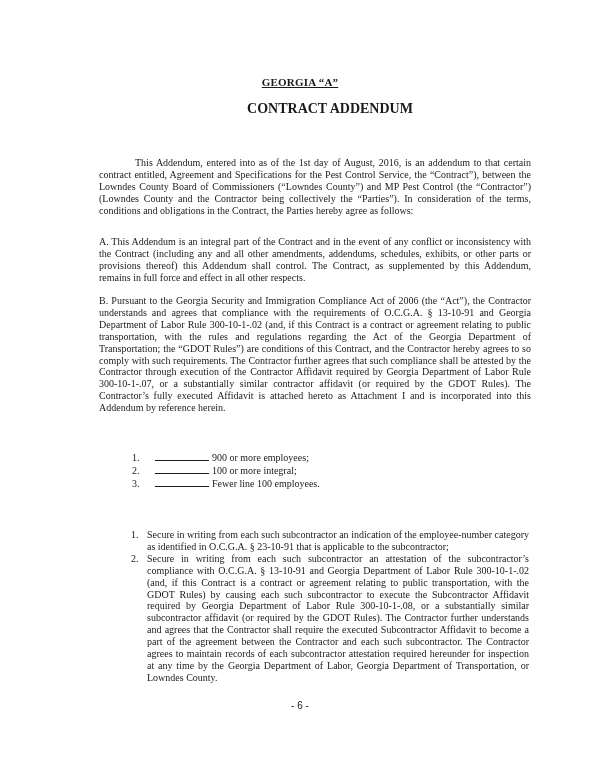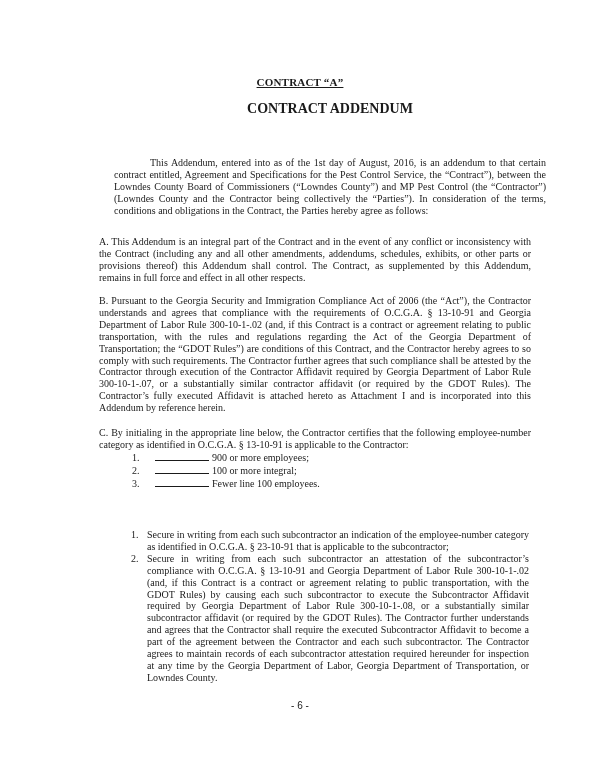--- a/index.html
+++ b/index.html
@@ -5,51 +5,50 @@
   html, body { margin: 0; padding: 0; background: #ffffff; }
   body { width: 600px; height: 777px; position: relative; overflow: hidden;
          font-family: "Liberation Serif", serif; color: #1a1a1a; }
   .page { position: absolute; left: 0; top: 0; width: 600px; height: 777px; }
   .exhibit { position: absolute; top: 76px; left: 0; width: 600px; text-align: center;
              font-weight: bold; font-size: 11px; text-decoration: underline; letter-spacing: 0.2px; }
   .subtitle { position: absolute; top: 103px; left: 0; width: 600px; text-align: center;
               font-weight: bold; font-size: 14px; line-height: 12px; padding-left: 30px; }
   .para { position: absolute; left: 99px; width: 432px; font-size: 10px; line-height: 11.9px;
           text-align: justify; }
-  .para.indent-first { text-indent: 36px; margin-left: 15px; }
+  .para.indent-first { text-indent: 36px; }
   .list-c { position: absolute; left: 132px; width: 320px; font-size: 10px; line-height: 11.9px; }
   .list-c .row { display: flex; align-items: baseline; }
   .list-c .num { width: 23px; }
   .list-c .blank { display: inline-block; width: 54px; border-bottom: 1px solid #1a1a1a;
                    margin-right: 3px; height: 9px; }
   .list-d { position: absolute; left: 131px; width: 398px; font-size: 10px; line-height: 11.9px; }
   .list-d .item { display: flex; }
   .list-d .num { width: 16px; flex: 0 0 16px; }
   .list-d .txt { flex: 1; text-align: justify; }
   .footer { position: absolute; top: 700px; left: 0; width: 600px; text-align: center;
             font-family: "Liberation Sans", sans-serif; font-size: 10px; }
 </style>
 </head>
 <body>
 
 <div class="page">
 
-  <div class="exhibit">CONTRACT “A”</div>
+  <div class="exhibit">GEORGIA “A”</div>
 
   <div class="subtitle">
     <div>CONTRACT ADDENDUM</div>
   </div>
 
   <div class="para indent-first" style="top:157px;">This Addendum, entered into as of the 1st day of August, 2016, is an addendum to that certain contract entitled, Agreement and Specifications for the Pest Control Service, the “Contract”), between the Lowndes County Board of Commissioners (“Lowndes County”) and MP Pest Control (the “Contractor”) (Lowndes County and the Contractor being collectively the “Parties”).  In consideration of the terms, conditions and obligations in the Contract, the Parties hereby agree as follows:</div>
 
   <div class="para" style="top:236px;">A.  This Addendum is an integral part of the Contract and in the event of any conflict or inconsistency with the Contract (including any and all other amendments, addendums, schedules, exhibits, or other parts or provisions thereof) this Addendum shall control.  The Contract, as supplemented by this Addendum, remains in full force and effect in all other respects.</div>
 
   <div class="para" style="top:295px;">B.  Pursuant to the Georgia Security and Immigration Compliance Act of 2006 (the “Act”), the Contractor understands and agrees that compliance with the requirements of O.C.G.A. § 13-10-91 and Georgia Department of Labor Rule 300-10-1-.02 (and, if this Contract is a contract or agreement relating to public transportation, with the rules and regulations regarding the Act of the Georgia Department of Transportation; the “GDOT Rules”) are conditions of this Contract, and the Contractor hereby agrees to so comply with such requirements.  The Contractor further agrees that such compliance shall be attested by the Contractor through execution of the Contractor Affidavit required by Georgia Department of Labor Rule 300-10-1-.07, or a substantially similar contractor affidavit (or required by the GDOT Rules).  The Contractor’s fully executed Affidavit is attached hereto as Attachment I and is incorporated into this Addendum by reference herein.</div>
 
-  <div class="para" style="top:427px;">C.  By initialing in the appropriate line below, the Contractor certifies that the following employee-number category as identified in O.C.G.A. § 13-10-91 is applicable to the Contractor:</div>
 
   <div class="list-c" style="top:451px;">
     <div class="row">
       <span class="num">1.</span>
       <span class="blank"></span>
       <span>900 or more employees;</span>
     </div>
     <div class="row">
       <span class="num">2.</span>
       <span class="blank"></span>

